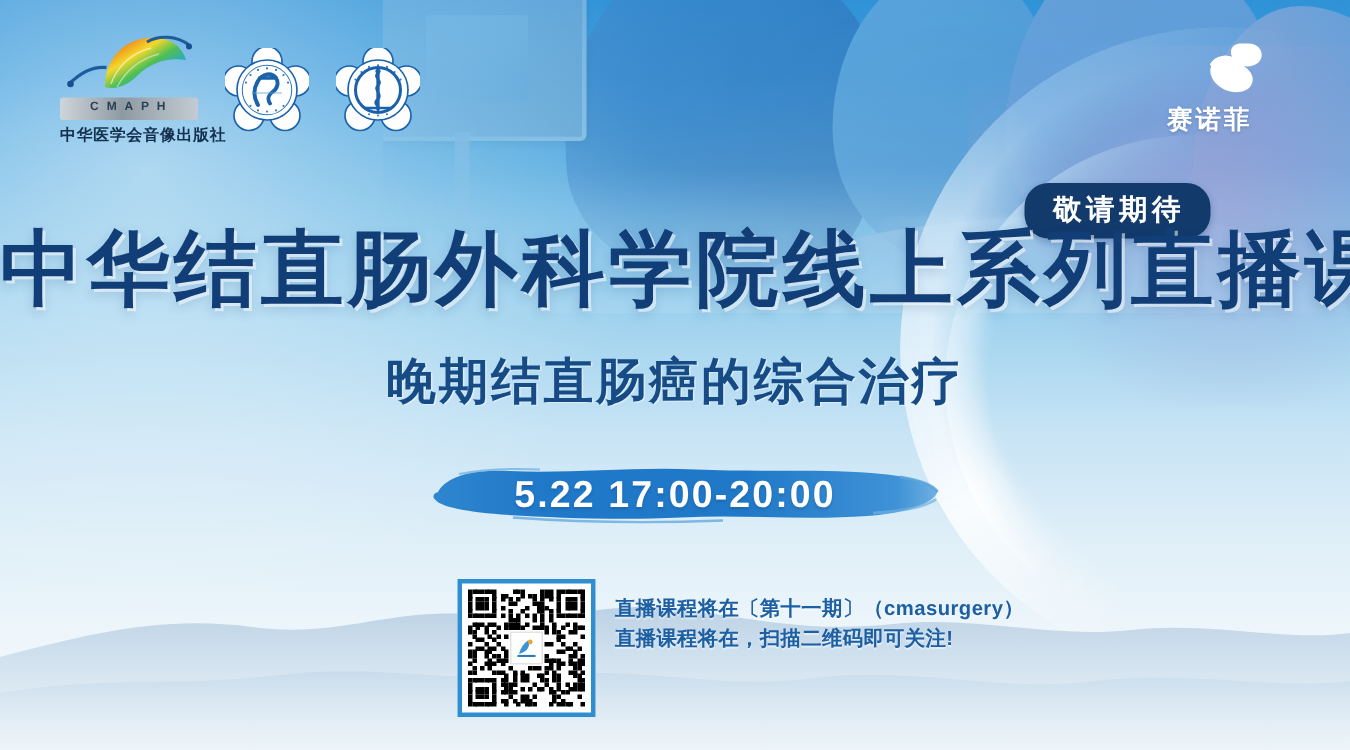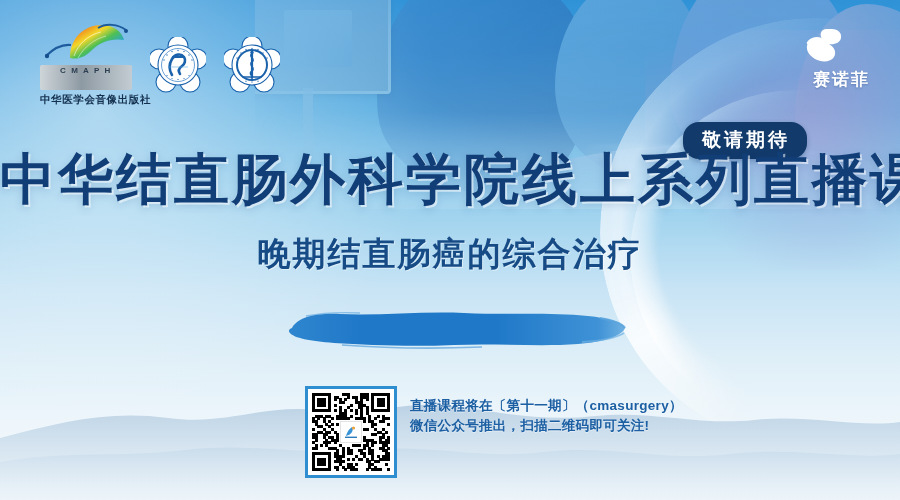--- a/index.html
+++ b/index.html
@@ -188,21 +188,21 @@
     display: flex;
     align-items: center;
     gap: 18px;
   }
   
   .cmaph { width: 92px; }
   .cmaph .fan { position: relative; height: 42px; }
   .cmaph .fan svg { display: block; }
   .cmaph .wordmark {
     margin-top: 1px;
-    height: 25px;
+    height: 15px;
     background: linear-gradient(90deg,#cfd6da,#8e9aa3 45%,#c3ccd2);
     border-radius: 2px;
     position: relative;
     overflow: hidden;
   }
   .cmaph .wordmark span {
     position: absolute; inset: 0;
     font-size: 8px; letter-spacing: 1.6px;
     color: #2c3f52; font-weight: 700;
     text-align: center; line-height: 11px;
@@ -225,21 +225,21 @@
   .seal svg { display: block; }
 
   
   .sponsors {
     position: absolute;
     right: 30px; top: 26px;
     display: flex;
     align-items: center;
     gap: 26px;
   }
-  .sanofi { text-align: right; width: 92px; }
+  .sanofi { text-align: left; width: 92px; }
   .sanofi .mark { height: 40px; }
   .sanofi .mark svg { display: block; margin: 0 auto; }
   .sanofi .name {
     margin-top: 2px;
     color: #ffffff;
     font-size: 17px;
     font-weight: 700;
     letter-spacing: 2px;
     text-shadow: 0 1px 2px rgba(30,70,120,0.35);
   }
@@ -524,20 +524,21 @@
         </defs>
         <path d="M10,20 C16,9 34,5 58,6 C96,8 140,3 182,5 C226,7 268,4 306,8
                  C326,10 340,14 343,20 C340,28 322,34 296,36 C256,39 214,35 172,37
                  C128,39 86,37 52,35 C28,33 12,30 8,25 C6,23 7,21 10,20 Z" fill="url(#brG)"></path>
         <path d="M318,10 C330,12 340,15 343,20" stroke="#5ba4dd" stroke-width="2" fill="none" opacity="0.85"></path>
         <path d="M300,34 C318,33 334,30 342,25" stroke="#6fb0e2" stroke-width="2" fill="none" opacity="0.7"></path>
         <path d="M60,37 C100,40 150,41 200,39" stroke="#3f92d6" stroke-width="1.6" fill="none" opacity="0.6"></path>
         <path d="M24,8 C40,5 58,4 78,5" stroke="#4a9ad9" stroke-width="1.4" fill="none" opacity="0.55"></path>
       </svg>
     </div>
+    <div class="date-text">5.22  17:00-20:00</div>
   </div>
 
   <div class="qr-block">
     <div class="qr-canvas" id="qr-canvas">
         <div class="cell" style="left: 0px; top: 0px; width: 3px; height: 3px;"></div>
         <div class="cell" style="left: 2.68966px; top: 0px; width: 3px; height: 3px;"></div>
         <div class="cell" style="left: 5.37931px; top: 0px; width: 3px; height: 3px;"></div>
         <div class="cell" style="left: 8.06897px; top: 0px; width: 3px; height: 3px;"></div>
         <div class="cell" style="left: 10.7586px; top: 0px; width: 3px; height: 3px;"></div>
         <div class="cell" style="left: 13.4483px; top: 0px; width: 3px; height: 3px;"></div>
@@ -899,16 +900,16 @@
           <path d="M3,12 C4,8 6,5 9,3 C10,4 10,6 9,8 C8,10 6,11 3,12 Z" fill="#3a93d4"></path>
           <circle cx="10.5" cy="4" r="1.6" fill="#e8a33d"></circle>
           <rect x="2" y="12.6" width="12" height="1.4" fill="#2b7cbc"></rect>
         </svg>
       </div>
     </div>
   </div>
 
   <div class="notice">
     <span class="ln">直播课程将在〔第十一期〕（cmasurgery）</span>
-    <span class="ln">微信公众号推出，扫描二维码即可关注!</span>
+    <span class="ln">直播课程将在，扫描二维码即可关注!</span>
   </div>
 
 </div>
 
 </body></html>

